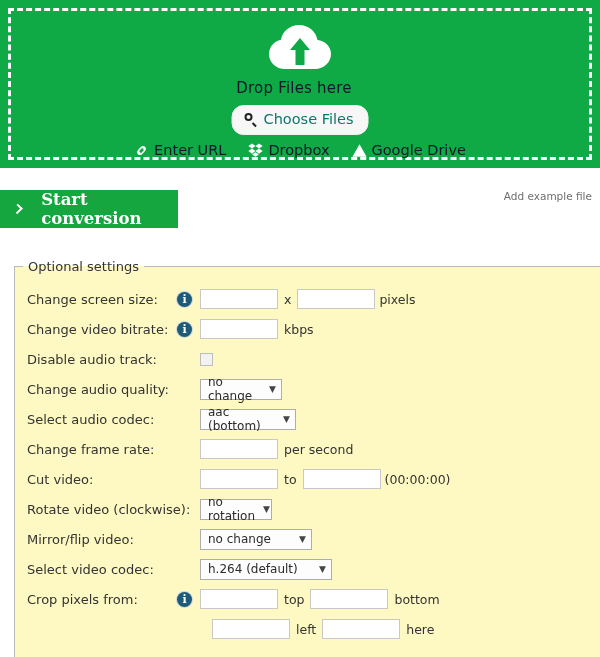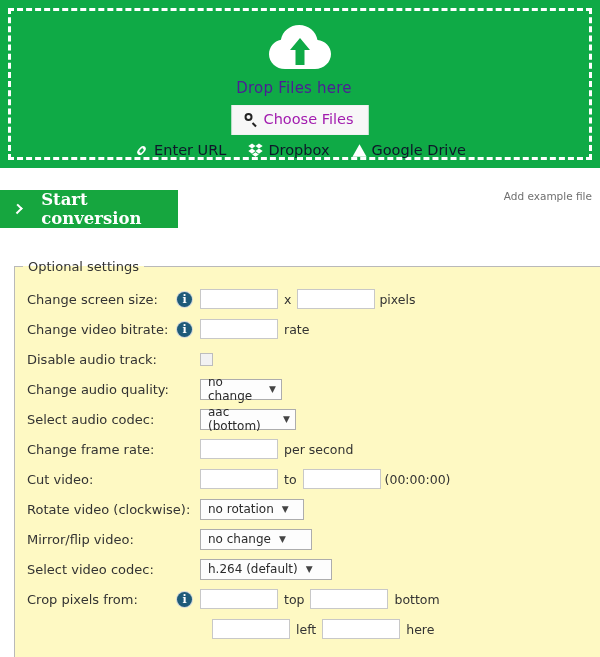--- a/index.html
+++ b/index.html
@@ -42,33 +42,33 @@
     transform: translateX(-50%);
     width: 62px;
     height: 46px;
   }
   .drop-text {
     position: absolute;
     left: 0;
     right: 12px;
     top: 68px;
     text-align: center;
-    color: #4c1d95;
+    color: #0f172a;
     font-size: 15px;
     letter-spacing: 0.2px;
   }
   .choose-files {
     position: absolute;
     left: 50%;
     top: 94px;
     transform: translateX(-50%);
     background: #f7f7f7;
-    color: #a21caf;
+    color: #0f766e;
     border: 1px solid #f1f1f1;
-    border-radius: 0;
+    border-radius: 12px;
     padding: 5px 14px 6px 12px;
     font-size: 14.5px;
     line-height: 17px;
     white-space: nowrap;
     cursor: pointer;
     display: flex;
     align-items: center;
     gap: 6px;
   }
   .choose-files .magnifier {
@@ -231,38 +231,39 @@
   }
   .unit {
     font-size: 12.5px;
     color: #333333;
     white-space: nowrap;
   }
   .unit.tight { margin-left: -2px; }
   .sel {
     display: inline-flex;
     align-items: center;
+    justify-content: space-between;
     height: 21px;
     border: 1px solid #adadad;
     background: #fdfdfd;
     box-sizing: border-box;
     font-size: 12px;
     color: #2b2b2b;
     padding: 0 5px 0 7px;
     cursor: pointer;
     gap: 8px;
   }
   .sel .arrow {
     font-size: 9px;
     color: #444;
     line-height: 1;
   }
   .sel-audio-quality { width: 82px; }
   .sel-audio-codec   { width: 96px; }
-  .sel-rotate        { width: 104px; }
+  .sel-rotate        { width: 72px; }
   .sel-mirror        { width: 112px; }
   .sel-video-codec   { width: 132px; }
   .chk {
     width: 13px;
     height: 13px;
     border: 1px solid #bdbdbd;
     background: #f2f2f2;
     box-sizing: border-box;
     cursor: pointer;
   }
@@ -353,21 +354,21 @@
           <span class="unit tight">pixels</span>
         </div>
       </div>
       <div class="row">
         <div class="row-label">Change video bitrate:</div>
         <div class="info-wrap">
           <div class="info-icon">i</div>
         </div>
         <div class="ctl">
           <input type="text" class="txt" style="">
-          <span class="unit">rate</span>
+          <span class="unit">kbps</span>
         </div>
       </div>
       <div class="row">
         <div class="row-label">Disable audio track:</div>
         <div class="info-wrap"></div>
         <div class="ctl">
           <div class="chk"></div>
         </div>
       </div>
       <div class="row">

